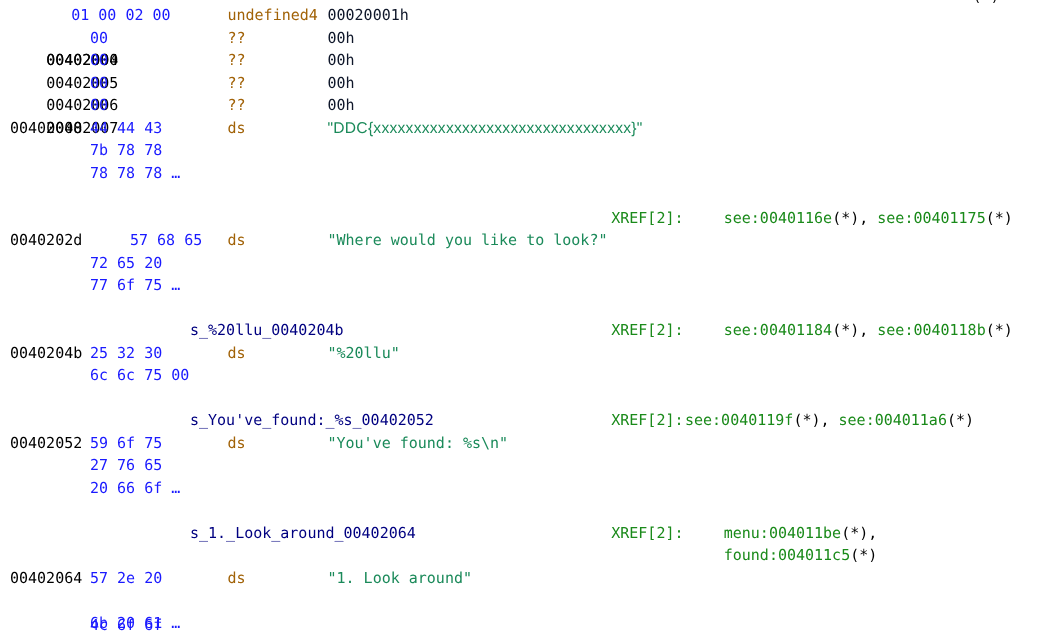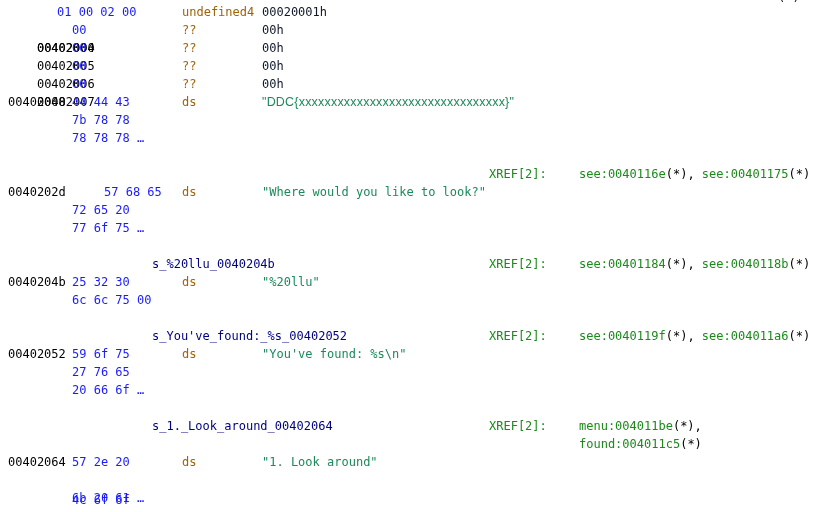--- a/index.html
+++ b/index.html
@@ -80,21 +80,21 @@
   <span class="row xref-head" style="left:489px; top:255px;">XREF[2]:</span>
   <span class="row" style="left:579px; top:255px;"><span class="xref">see:00401184</span><span class="punct">(*)</span><span class="punct">, </span><span class="xref">see:0040118b</span><span class="punct">(*)</span></span>
   <span class="row addr" style="left:8px; top:273px;">0040204b</span>
   <span class="row bytes" style="left:72px; top:273px;">25 32 30</span>
   <span class="row mnem" style="left:182px; top:273px;">ds</span>
   <span class="row str" style="left:262px; top:273px;">"%20llu"</span>
   <span class="row bytes" style="left:72px; top:291px;">6c 6c 75 00</span>
 
   <span class="row label" style="left:152px; top:327px;">s_You've_found:_%s_00402052</span>
   <span class="row xref-head" style="left:489px; top:327px;">XREF[2]:</span>
-  <span class="row" style="left:579px; top:327px;"><span class="xref">see:0040119f</span><span class="punct">(*)</span><span class="punct">, </span><span class="xref">see:004011a6</span><span class="punct">(*)</span></span>
+  <span class="row" style="left:548px; top:327px;"><span class="xref">see:0040119f</span><span class="punct">(*)</span><span class="punct">, </span><span class="xref">see:004011a6</span><span class="punct">(*)</span></span>
   <span class="row addr" style="left:8px; top:345px;">00402052</span>
   <span class="row bytes" style="left:72px; top:345px;">59 6f 75</span>
   <span class="row mnem" style="left:182px; top:345px;">ds</span>
   <span class="row str" style="left:262px; top:345px;">"You've found: %s\n"</span>
   <span class="row bytes" style="left:72px; top:363px;">27 76 65</span>
   <span class="row bytes" style="left:72px; top:381px;">20 66 6f …</span>
 
   <span class="row label" style="left:152px; top:417px;">s_1._Look_around_00402064</span>
   <span class="row xref-head" style="left:489px; top:417px;">XREF[2]:</span>
   <span class="row" style="left:579px; top:417px;"><span class="xref">menu:004011be</span><span class="punct">(*)</span><span class="punct">,</span></span>

